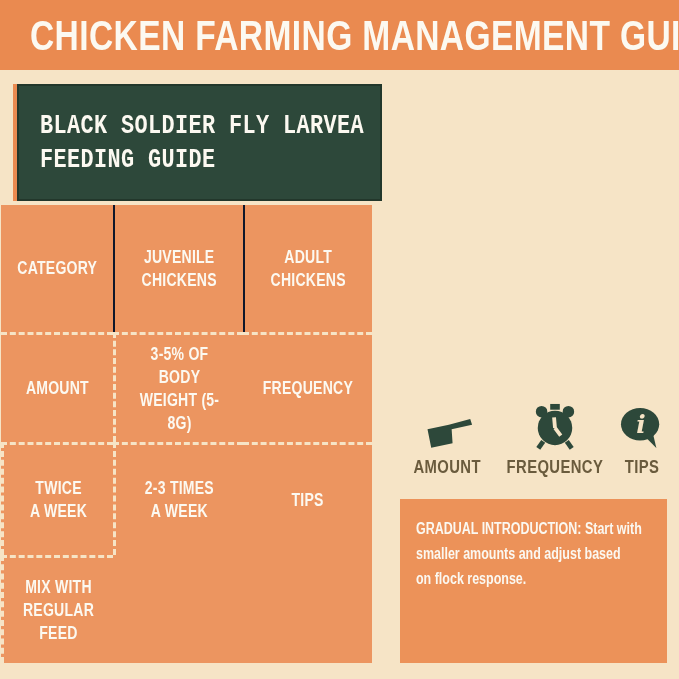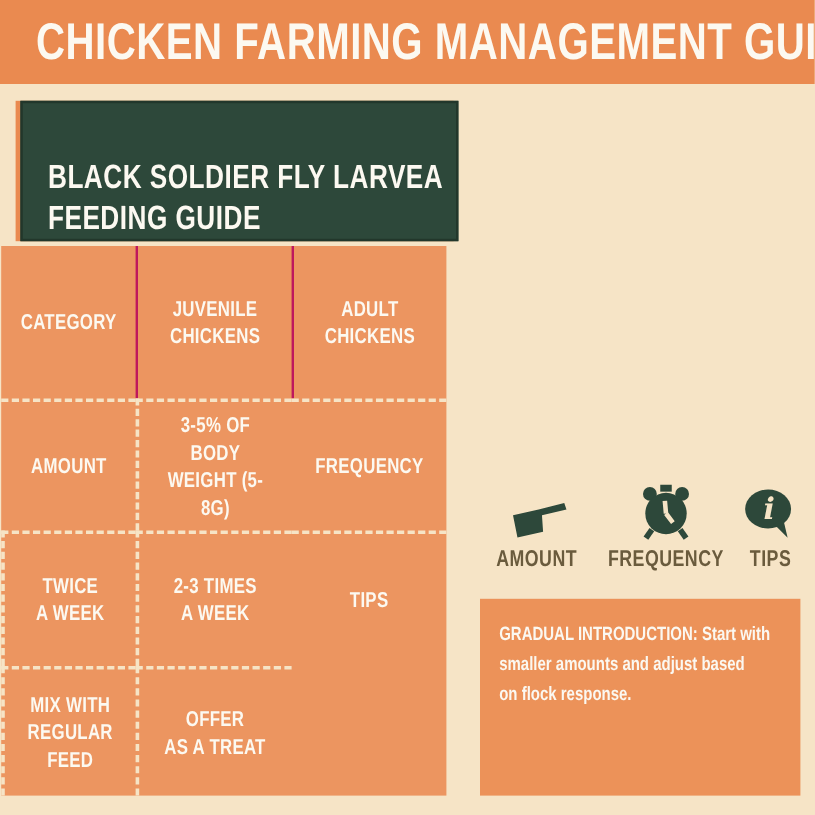--- a/index.html
+++ b/index.html
@@ -24,41 +24,41 @@
   .banner h1{
     margin:0;font-size:43px;line-height:1;letter-spacing:.5px;
     color:#FCF9F1;font-weight:bold;white-space:nowrap;
   }
 
   
   .tbl-head{
     position:absolute;left:17px;top:84px;width:365px;height:117px;
     background:#2D483A;border:2px solid #22372B;box-sizing:border-box;
     box-shadow:-4px 0 0 #EA8A50;
-    display:flex;align-items:flex-end;
+    display:flex;align-items:center;font-family:Liberation Mono, monospace;
   }
   .tbl-head .ttl{
     color:#FCF9F1;font-weight:bold;font-size:28px;line-height:34px;
     margin-left:21px;letter-spacing:.5px;
   }
 
   
   .tbl-body{
     position:absolute;left:1px;top:205px;width:371px;height:458px;
     background:#EC9560;
     display:grid;
     grid-template-columns:112px 130px 129px;
     grid-template-rows:127px 110px 113px 108px;
   }
   .cell{
     display:flex;align-items:center;justify-content:center;
     color:#FCF9F1;font-weight:bold;font-size:18px;line-height:23px;
     text-align:center;box-sizing:border-box;letter-spacing:.3px;
   }
-  .v-solid{border-left:2px solid #be185d;}
+  .v-solid{border-left:2px solid #0f172a;}
   .v-dash{border-left:3px dashed #F6E4C6;}
   .h-dash{border-top:3px dashed #F6E4C6;}
 
   
   .legend{
     position:absolute;left:404px;top:406px;width:260px;height:72px;
     display:flex;justify-content:space-between;align-items:flex-end;
   }
   .legend-item{display:flex;flex-direction:column;align-items:center;}
   .legend-item .ic{height:48px;display:flex;align-items:flex-end;justify-content:center;}
@@ -126,24 +126,20 @@
 A WEEK</span>
         </div>
 
       <div class="cell h-dash">
           <span class="cond">TIPS</span>
         </div>
       <div class="cell h-dash v-dash">
           <span class="cond">MIX WITH
 REGULAR FEED</span>
         </div>
-      <div class="cell h-dash v-dash">
-          <span class="cond">OFFER
-AS A TREAT</span>
-        </div>
     </div>
   </section>
 
   <div class="legend">
     <div class="legend-item">
       <span class="ic">
         <svg width="52" height="34" viewBox="0 0 56 36" aria-hidden="true">
           <path d="M7 14 L30 9 L53 3 L55 9 L33 14 L34 29 L11 34 Z" fill="#2D483A"></path>
         </svg>
       </span>

